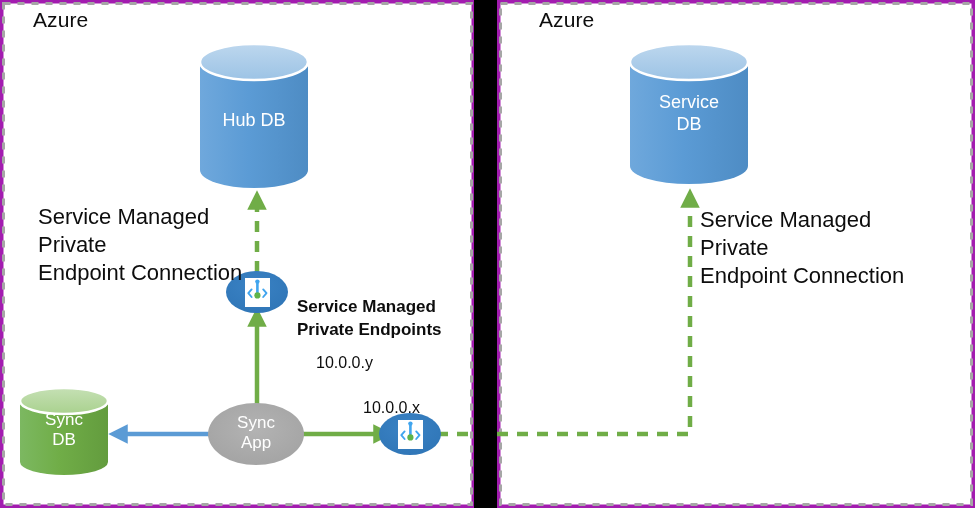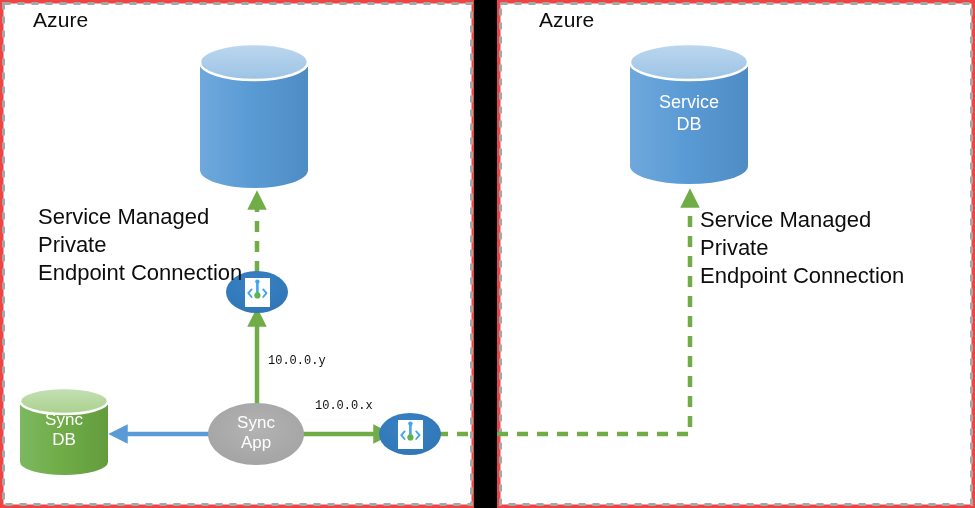--- a/index.html
+++ b/index.html
@@ -8,21 +8,21 @@
     padding: 0;
     background: #ffffff;
   }
   body {
     font-family: "Liberation Sans", sans-serif;
   }
   #canvas {
     position: relative;
     width: 975px;
     height: 508px;
-    background: #ef4444;
+    background: #a21caf;
     overflow: hidden;
   }
   svg.layer {
     position: absolute;
     left: 0;
     top: 0;
     width: 975px;
     height: 508px;
     overflow: visible;
   }
@@ -53,23 +53,24 @@
     white-space: pre-line;
   }
   .edge-label.bold {
     font-weight: bold;
     font-size: 17px;
     line-height: 1.35;
   }
   .ip-label {
     position: absolute;
     color: #0d0d0d;
-    font-size: 12px;
-    font-family: Liberation Mono, monospace;
+    font-size: 16px;
+    font-family: Liberation Sans, sans-serif;
     white-space: nowrap;
+    margin-left: 48px;
   }
   .divider-bar {
     position: absolute;
     background: #000000;
   }
 </style>
 </head>
 <body>
 
 <div id="canvas">
@@ -187,34 +188,37 @@
       </g>
     </g>
   </svg>
 
   <div class="divider-bar" style="left:474px; top:0px; width:23px; height:508px;"></div>
 
   <div class="panel-label" style="left:33px; top:8px;">Azure</div>
 
   <div class="panel-label" style="left:539px; top:8px;">Azure</div>
 
+  <div class="node-label" style="left:194px; top:110px; width:120px;">Hub DB</div>
 
   <div class="node-label" style="left:629px; top:92px; width:120px;">Service
 DB</div>
 
   <div class="node-label" style="left:24px; top:410px; width:80px; font-size:17px;">Sync
 DB</div>
 
   <div class="node-label" style="left:216px; top:413px; width:80px; font-size:17px;">Sync
 App</div>
 
   <div class="edge-label" style="left:38px; top:203px; width:230px;">Service Managed Private
 Endpoint Connection</div>
 
   <div class="edge-label" style="left:700px; top:206px; width:230px;">Service Managed Private
 Endpoint Connection</div>
 
+  <div class="edge-label bold" style="left:297px; top:296px; width:180px;">Service Managed
+Private Endpoints</div>
 
   <div class="ip-label" style="left:268px; top:354px;">10.0.0.y</div>
 
   <div class="ip-label" style="left:315px; top:399px;">10.0.0.x</div>
 
 </div>
 
 </body></html>

